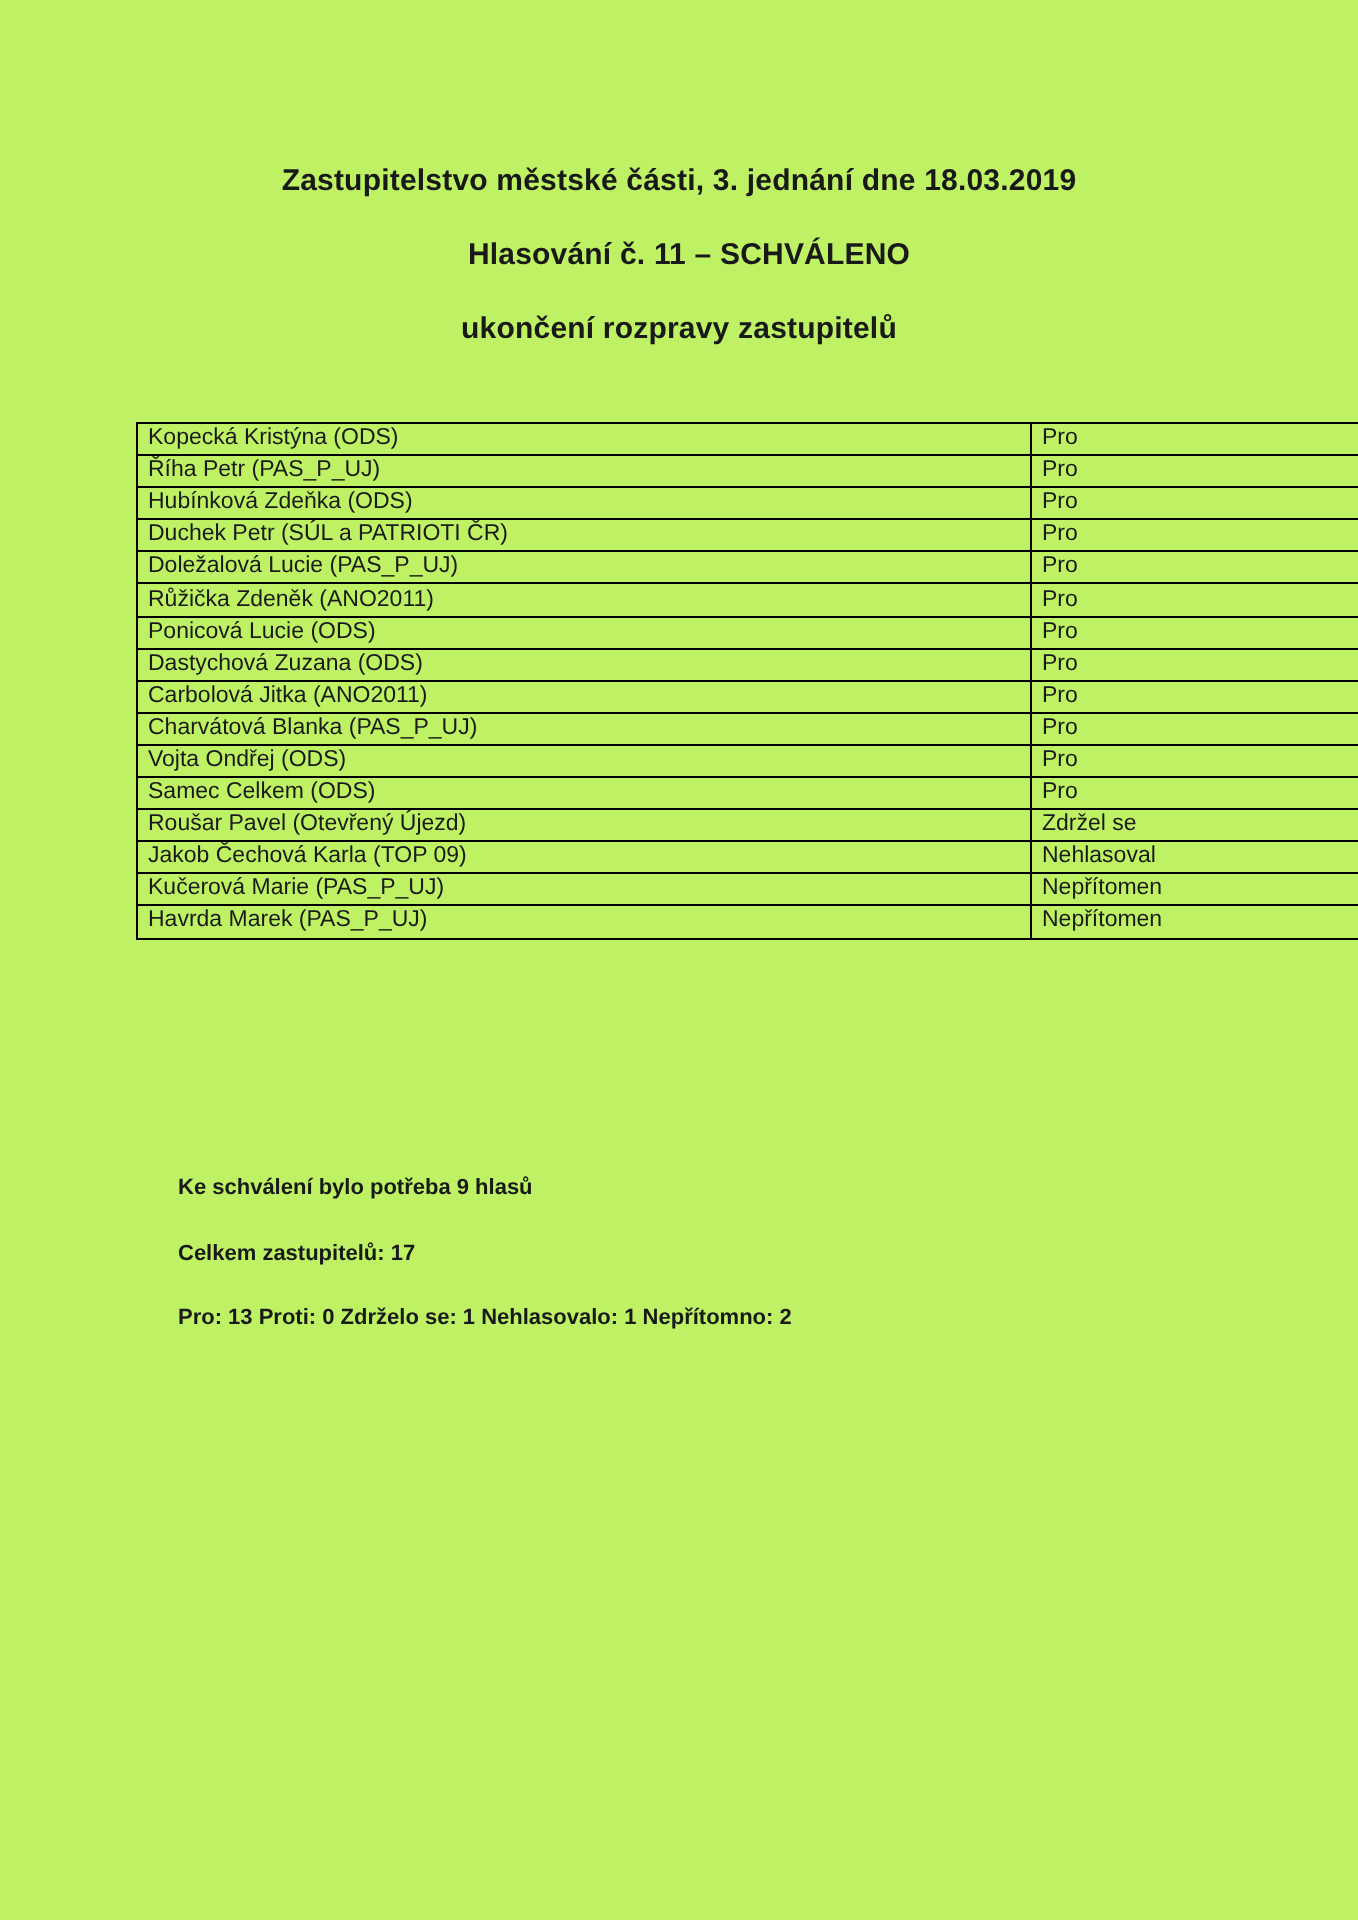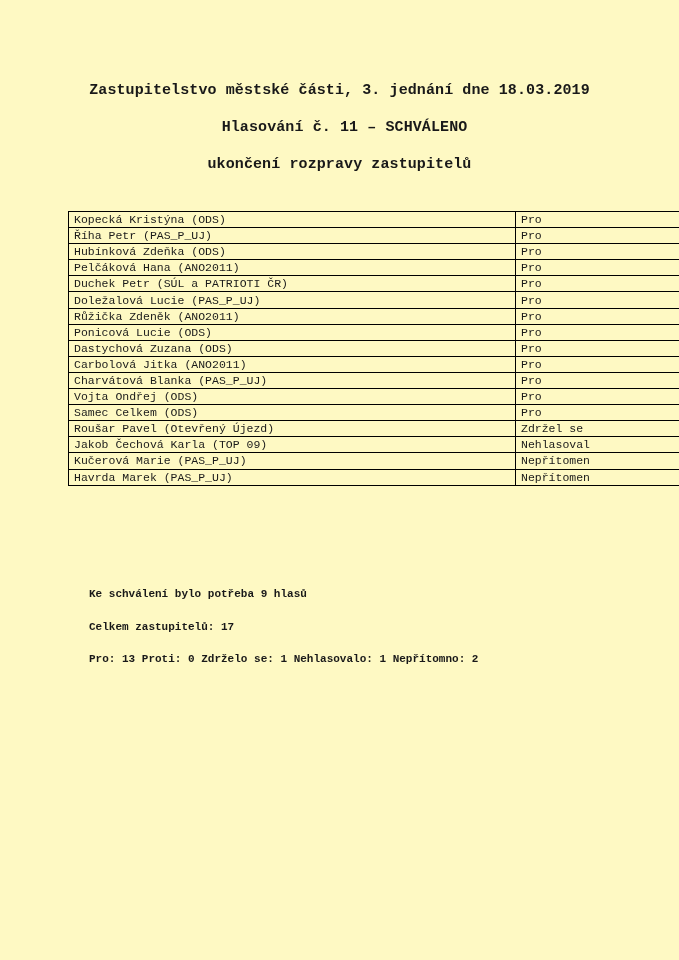--- a/index.html
+++ b/index.html
@@ -8,22 +8,21 @@
     width: 679px;
     height: 960px;
     position: relative;
     font-family: "Liberation Sans", "DejaVu Sans", sans-serif;
     color: #1a1a1a;
     overflow: hidden;
   }
   .doc-page {
     position: absolute;
     inset: 0;
-    background: #fef9c3;
-    font-family: Liberation Mono, monospace;
+    background: #bef264;
   }
   .title {
     position: absolute;
     left: 0;
     right: 0;
     text-align: center;
     font-weight: bold;
     font-size: 15px;
     line-height: 18px;
     color: #191919;
@@ -86,24 +85,20 @@
         </tr>
         <tr>
           <td class="name-cell">Říha Petr (PAS_P_UJ)</td>
           <td class="vote-cell">Pro</td>
         </tr>
         <tr>
           <td class="name-cell">Hubínková Zdeňka (ODS)</td>
           <td class="vote-cell">Pro</td>
         </tr>
         <tr>
-          <td class="name-cell">Pelčáková Hana (ANO2011)</td>
-          <td class="vote-cell">Pro</td>
-        </tr>
-        <tr>
           <td class="name-cell">Duchek Petr (SÚL a PATRIOTI ČR)</td>
           <td class="vote-cell">Pro</td>
         </tr>
         <tr>
           <td class="name-cell">Doležalová Lucie (PAS_P_UJ)</td>
           <td class="vote-cell">Pro</td>
         </tr>
         <tr>
           <td class="name-cell">Růžička Zdeněk (ANO2011)</td>
           <td class="vote-cell">Pro</td>

